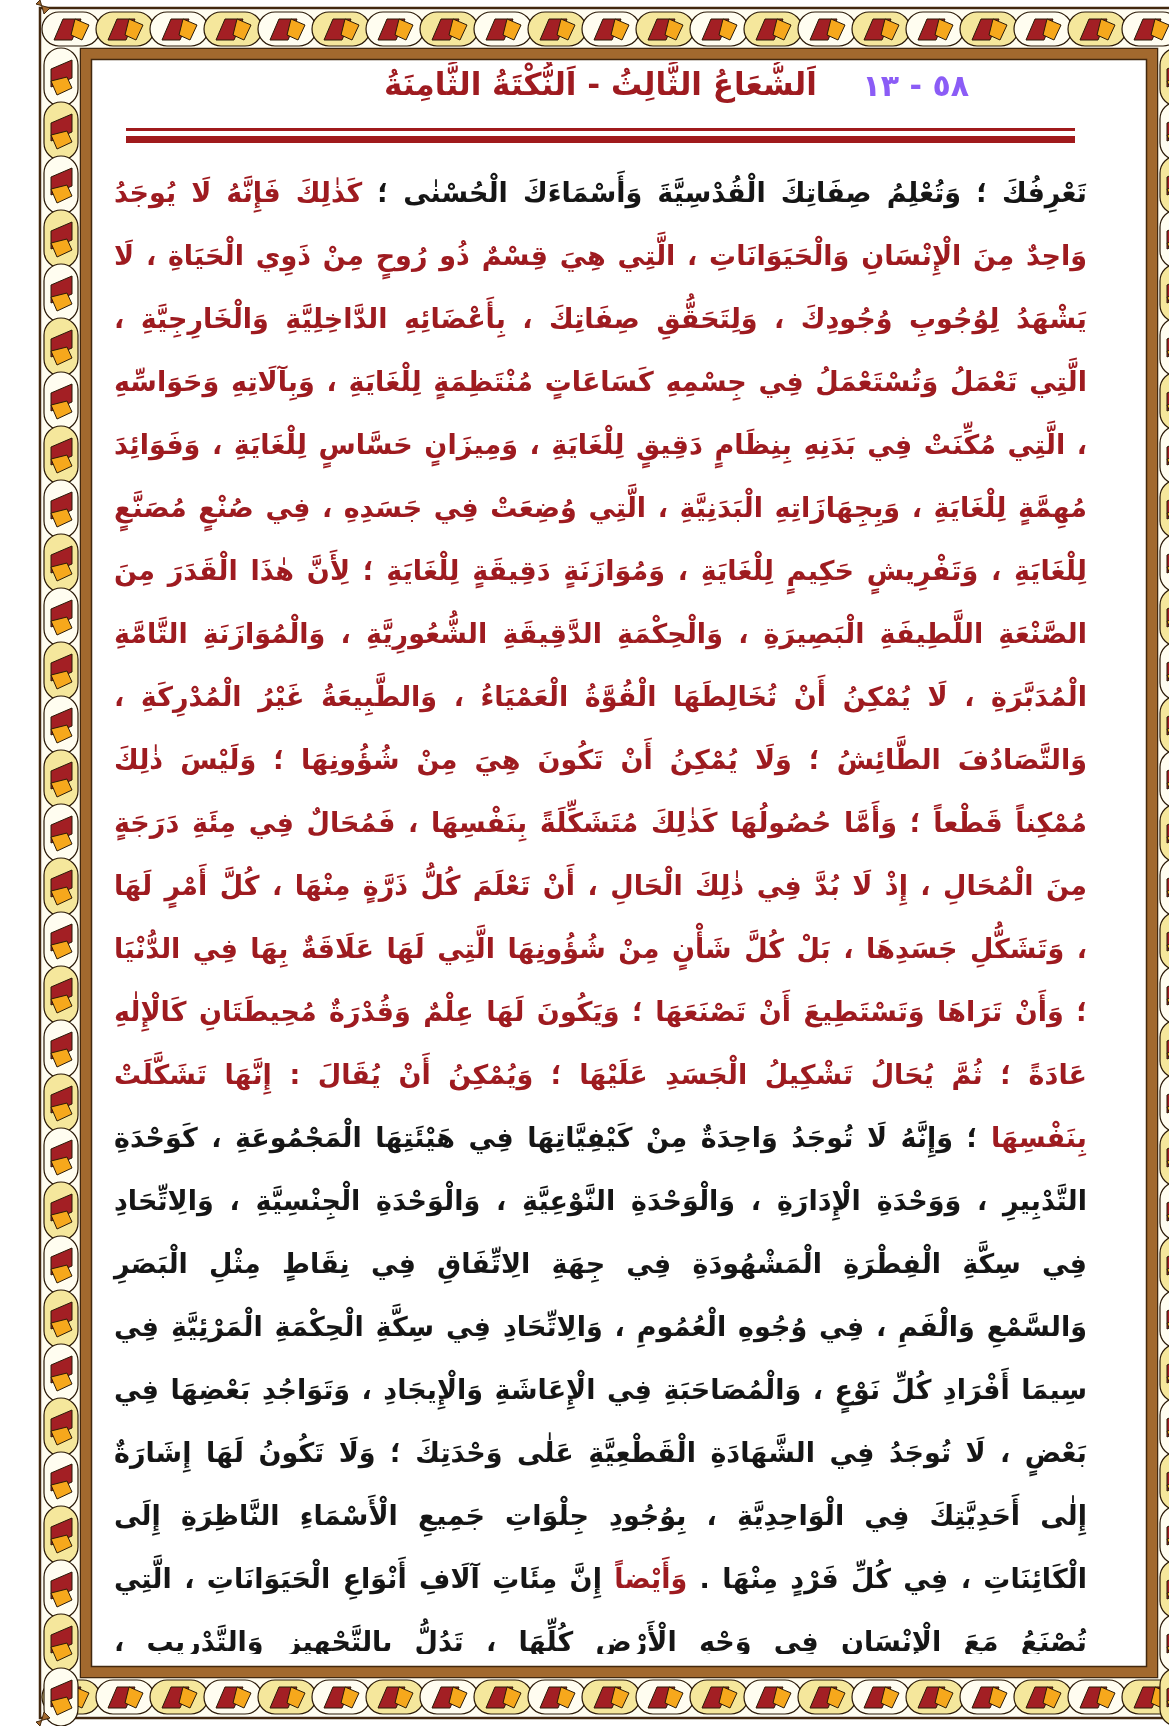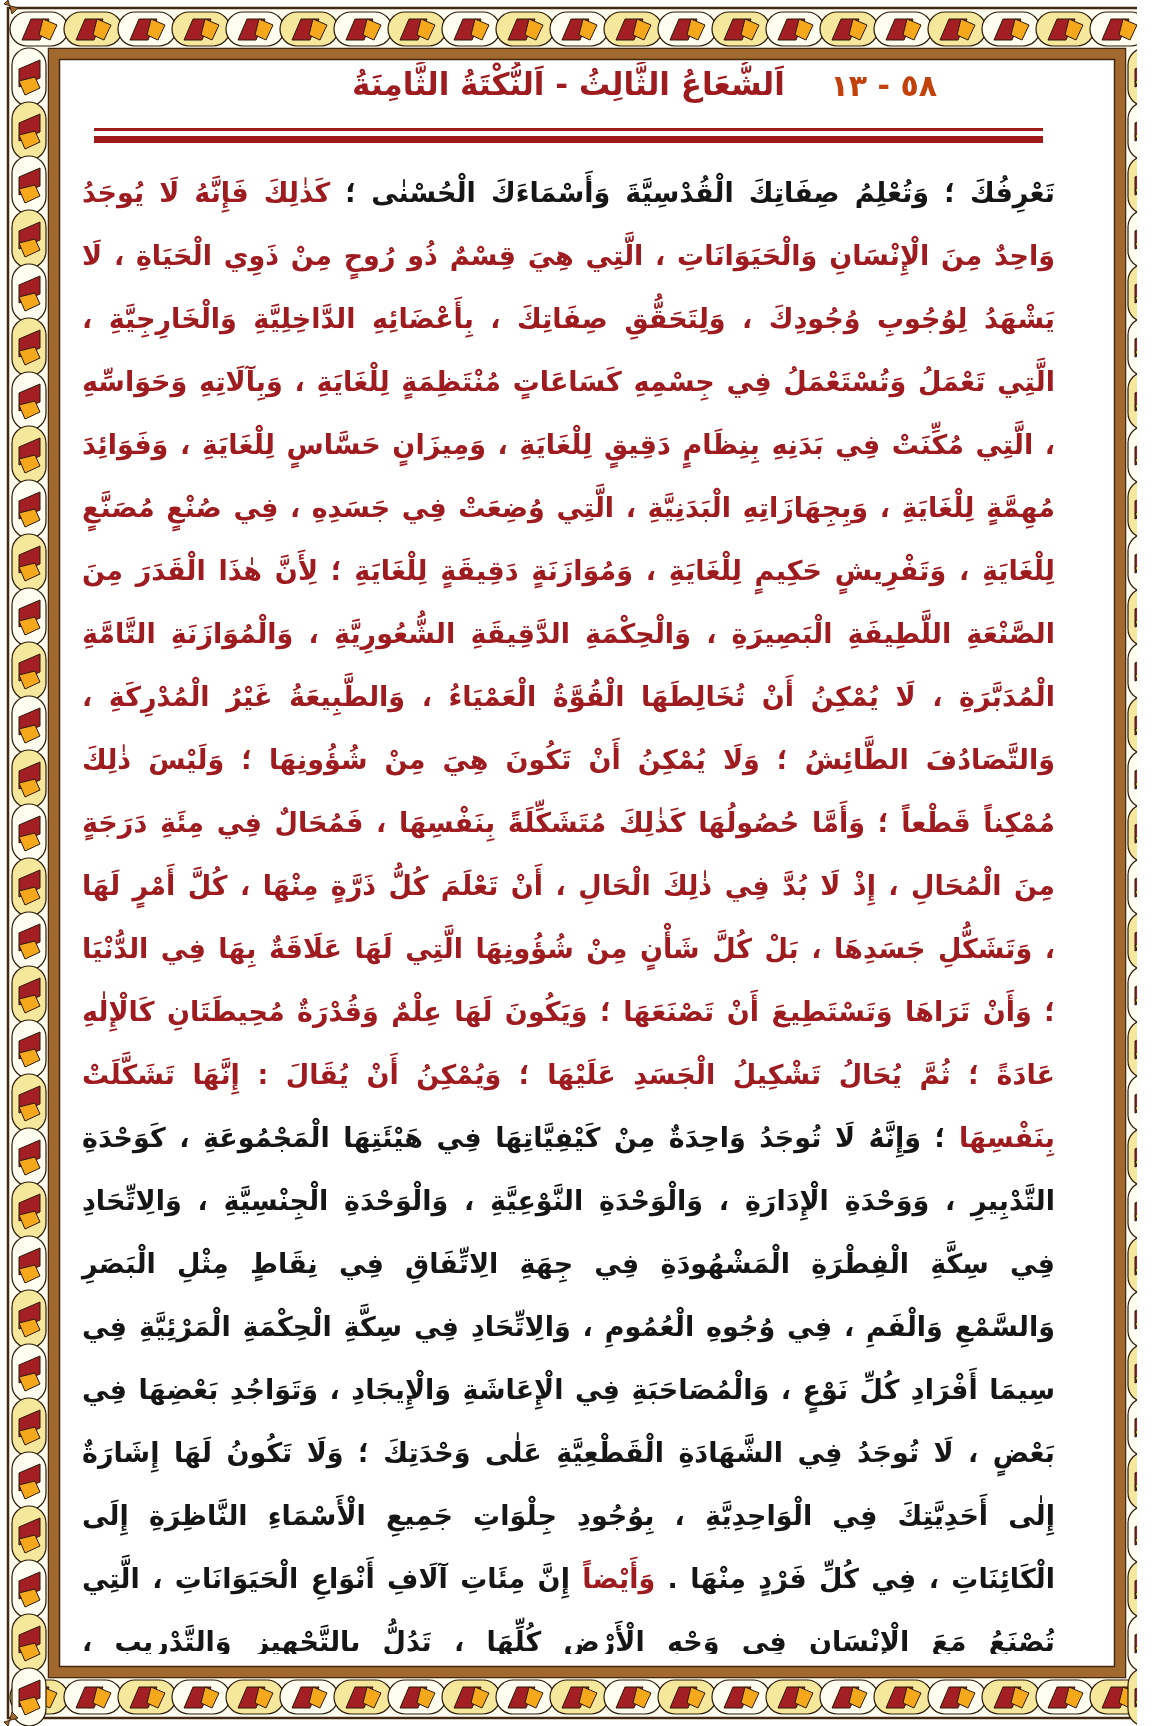--- a/index.html
+++ b/index.html
@@ -1,17 +1,17 @@
 <!DOCTYPE html>
 <html lang="ar"><head>
 <meta charset="utf-8">
 <style>
   html,body{margin:0;padding:0;background:#ffffff;}
   body{width:1174px;height:1726px;font-family:"DejaVu Sans",sans-serif;}
-  .page{position:relative;width:1137px;height:1726px;overflow:hidden;background:#ffffff;}
+  .page{position:relative;width:1137px;height:1726px;overflow:hidden;background:#ffffff;margin-left:32px;}
   #frame-svg{position:absolute;left:0;top:0;pointer-events:none;}
   .content{position:absolute;left:80px;right:80px;top:62px;bottom:72px;overflow:hidden;}
   .header{position:relative;height:56px;direction:rtl;}
   .page-title{
     position:absolute;left:0;right:0;top:4px;text-align:center;
     font-size:31px;font-weight:bold;letter-spacing:0;
   }
   .page-number{
     position:absolute;right:120px;top:6px;font-size:30px;font-weight:bold;direction:rtl;
   }
@@ -362,21 +362,21 @@
       <path d="M 4 4 l 14 4 l -6 6 l -4 -14 Z" fill="#a2692e" stroke="#42280f" stroke-width="1"></path>
       <path d="M 1170 4 l -14 4 l 6 6 l 4 -14 Z" fill="#a2692e" stroke="#42280f" stroke-width="1"></path>
       <path d="M 4 1722 l 14 -4 l -6 -6 l -4 14 Z" fill="#a2692e" stroke="#42280f" stroke-width="1"></path>
       <path d="M 1170 1722 l -14 -4 l 6 -6 l 4 14 Z" fill="#a2692e" stroke="#42280f" stroke-width="1"></path>
     </svg>
 
   <div class="content">
 
     <div class="header">
       <div class="page-title" style="color: rgb(158, 27, 32);">اَلشُّعَاعُ الثَّالِثُ - اَلنُّكْتَةُ الثَّامِنَةُ</div>
-      <div class="page-number" style="color: #c2410c;">٥٨ - ١٣</div>
+      <div class="page-number" style="color: #8b5cf6;">٥٨ - ١٣</div>
     </div>
 
     <div class="rule">
       <div class="rule-thin" style="background: rgb(160, 26, 28);"></div>
       <div class="rule-gap"></div>
       <div class="rule-thick" style="background: rgb(160, 26, 28);"></div>
     </div>
 
     <div class="body-text" id="body-text" dir="rtl" style="color: rgb(22, 22, 22);"><span class="seg" style="color: rgb(22, 22, 22);">تَعْرِفُكَ ؛ وَتُعْلِمُ صِفَاتِكَ الْقُدْسِيَّةَ وَأَسْمَاءَكَ الْحُسْنٰى ؛ </span><span class="seg" style="color: rgb(158, 27, 32);">كَذٰلِكَ فَإِنَّهُ لَا يُوجَدُ وَاحِدٌ مِنَ الْإِنْسَانِ وَالْحَيَوَانَاتِ ، الَّتِي هِيَ قِسْمٌ ذُو رُوحٍ مِنْ ذَوِي الْحَيَاةِ ، لَا يَشْهَدُ لِوُجُوبِ وُجُودِكَ ، وَلِتَحَقُّقِ صِفَاتِكَ ، بِأَعْضَائِهِ الدَّاخِلِيَّةِ وَالْخَارِجِيَّةِ ، الَّتِي تَعْمَلُ وَتُسْتَعْمَلُ فِي جِسْمِهِ كَسَاعَاتٍ مُنْتَظِمَةٍ لِلْغَايَةِ ، وَبِآلَاتِهِ وَحَوَاسِّهِ ، الَّتِي مُكِّنَتْ فِي بَدَنِهِ بِنِظَامٍ دَقِيقٍ لِلْغَايَةِ ، وَمِيزَانٍ حَسَّاسٍ لِلْغَايَةِ ، وَفَوَائِدَ مُهِمَّةٍ لِلْغَايَةِ ، وَبِجِهَازَاتِهِ الْبَدَنِيَّةِ ، الَّتِي وُضِعَتْ فِي جَسَدِهِ ، فِي صُنْعٍ مُصَنَّعٍ لِلْغَايَةِ ، وَتَفْرِيشٍ حَكِيمٍ لِلْغَايَةِ ، وَمُوَازَنَةٍ دَقِيقَةٍ لِلْغَايَةِ ؛ لِأَنَّ هٰذَا الْقَدَرَ مِنَ الصَّنْعَةِ اللَّطِيفَةِ الْبَصِيرَةِ ، وَالْحِكْمَةِ الدَّقِيقَةِ الشُّعُورِيَّةِ ، وَالْمُوَازَنَةِ التَّامَّةِ الْمُدَبَّرَةِ ، لَا يُمْكِنُ أَنْ تُخَالِطَهَا الْقُوَّةُ الْعَمْيَاءُ ، وَالطَّبِيعَةُ غَيْرُ الْمُدْرِكَةِ ، وَالتَّصَادُفَ الطَّائِشُ ؛ وَلَا يُمْكِنُ أَنْ تَكُونَ هِيَ مِنْ شُؤُونِهَا ؛ وَلَيْسَ ذٰلِكَ مُمْكِناً قَطْعاً ؛ وَأَمَّا حُصُولُهَا كَذٰلِكَ مُتَشَكِّلَةً بِنَفْسِهَا ، فَمُحَالٌ فِي مِئَةِ دَرَجَةٍ مِنَ الْمُحَالِ ، إِذْ لَا بُدَّ فِي ذٰلِكَ الْحَالِ ، أَنْ تَعْلَمَ كُلُّ ذَرَّةٍ مِنْهَا ، كُلَّ أَمْرٍ لَهَا ، وَتَشَكُّلِ جَسَدِهَا ، بَلْ كُلَّ شَأْنٍ مِنْ شُؤُونِهَا الَّتِي لَهَا عَلَاقَةٌ بِهَا فِي الدُّنْيَا ؛ وَأَنْ تَرَاهَا وَتَسْتَطِيعَ أَنْ تَصْنَعَهَا ؛ وَيَكُونَ لَهَا عِلْمٌ وَقُدْرَةٌ مُحِيطَتَانِ كَالْإِلٰهِ عَادَةً ؛ ثُمَّ يُحَالُ تَشْكِيلُ الْجَسَدِ عَلَيْهَا ؛ وَيُمْكِنُ أَنْ يُقَالَ : إِنَّهَا تَشَكَّلَتْ بِنَفْسِهَا </span><span class="seg" style="color: rgb(22, 22, 22);">؛ وَإِنَّهُ لَا تُوجَدُ وَاحِدَةٌ مِنْ كَيْفِيَّاتِهَا فِي هَيْئَتِهَا الْمَجْمُوعَةِ ، كَوَحْدَةِ التَّدْبِيرِ ، وَوَحْدَةِ الْإِدَارَةِ ، وَالْوَحْدَةِ النَّوْعِيَّةِ ، وَالْوَحْدَةِ الْجِنْسِيَّةِ ، وَالِاتِّحَادِ فِي سِكَّةِ الْفِطْرَةِ الْمَشْهُودَةِ فِي جِهَةِ الِاتِّفَاقِ فِي نِقَاطٍ مِثْلِ الْبَصَرِ وَالسَّمْعِ وَالْفَمِ ، فِي وُجُوهِ الْعُمُومِ ، وَالِاتِّحَادِ فِي سِكَّةِ الْحِكْمَةِ الْمَرْئِيَّةِ فِي سِيمَا أَفْرَادِ كُلِّ نَوْعٍ ، وَالْمُصَاحَبَةِ فِي الْإِعَاشَةِ وَالْإِيجَادِ ، وَتَوَاجُدِ بَعْضِهَا فِي بَعْضٍ ، لَا تُوجَدُ فِي الشَّهَادَةِ الْقَطْعِيَّةِ عَلٰى وَحْدَتِكَ ؛ وَلَا تَكُونُ لَهَا إِشَارَةٌ إِلٰى أَحَدِيَّتِكَ فِي الْوَاحِدِيَّةِ ، بِوُجُودِ جِلْوَاتِ جَمِيعِ الْأَسْمَاءِ النَّاظِرَةِ إِلَى الْكَائِنَاتِ ، فِي كُلِّ فَرْدٍ مِنْهَا . </span><span class="seg" style="color: rgb(158, 27, 32);">وَأَيْضاً </span><span class="seg" style="color: rgb(22, 22, 22);">إِنَّ مِئَاتِ آلَافِ أَنْوَاعِ الْحَيَوَانَاتِ ، الَّتِي تُصْنَعُ مَعَ الْإِنْسَانِ فِي وَجْهِ الْأَرْضِ كُلِّهَا ، تَدُلُّ بِالتَّجْهِيزِ وَالتَّدْرِيبِ ، وَالْإِطَاعَةِ وَالتَّسْخِيرِ ، وَبِجَرَيَانِ أَوَامِرِ الرُّبُوبِيَّةِ فِيهَا بِالِانْتِظَامِ ، مِنْ أَصْغَرِهَا إِلٰى أَكْبَرِهَا ، كَجَيْشٍ مُنْتَظِمٍ ، عَلٰى دَرَجَةِ حَشْمَةِ رُبُوبِيَّتِكَ تِلْكَ ، وَبِصَنْعَتِهَا قَيِّمَةً لِلْغَايَةِ مَعَ غَايَةِ الْكَثْرَةِ ، وَسَرِيعَةً لِلْغَايَةِ مَعَ كَوْنِهَا مُكَمَّلَةً لِلْغَايَةِ ، وَصُنْعِهَا هَيِّنَةً لِلْغَايَةِ مَعَ كَوْنِهَا مُصَنَّعَةً لِلْغَايَةِ ، عَلٰى دَرَجَةِ</span></div>
 

